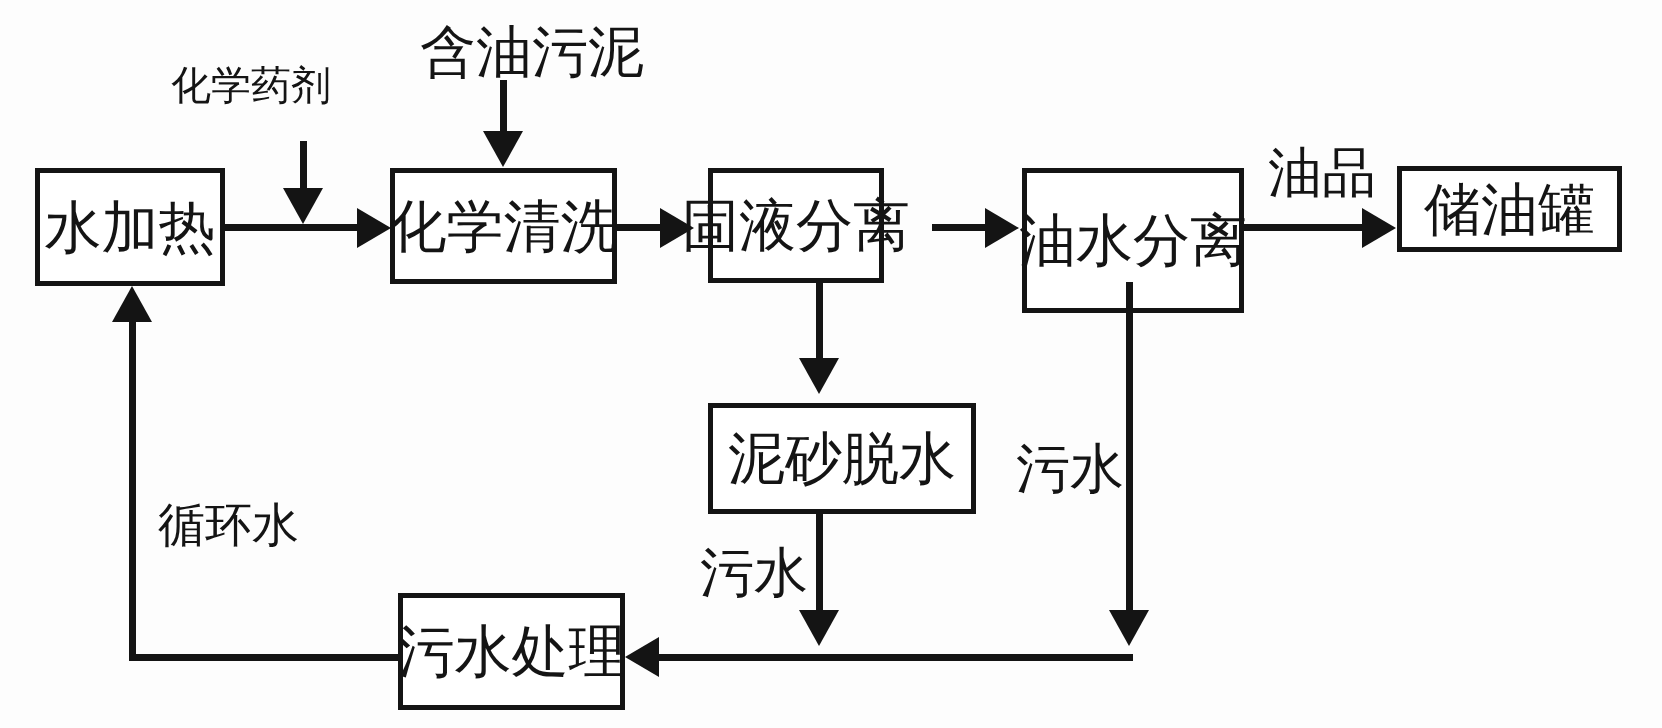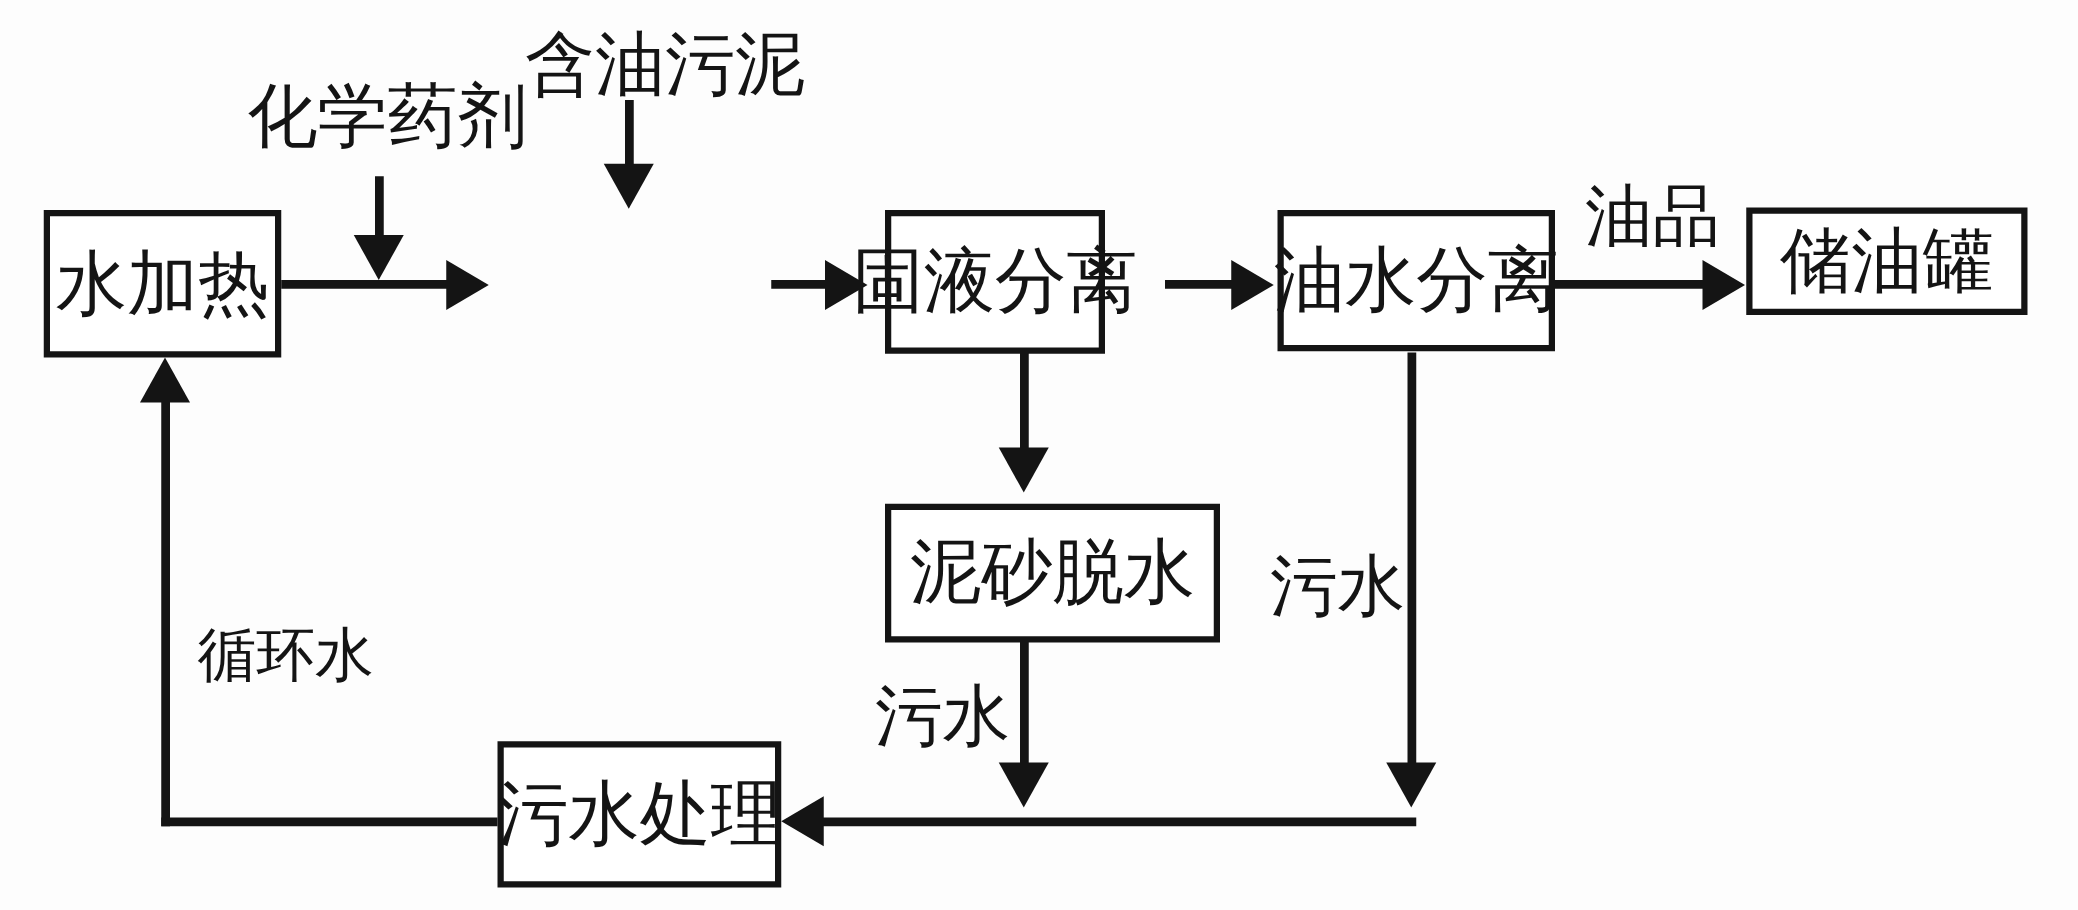--- a/index.html
+++ b/index.html
@@ -37,32 +37,33 @@
   .td{border-left:20px solid transparent;border-right:20px solid transparent;border-top:36px solid var(--ink);}
   .tu{border-left:20px solid transparent;border-right:20px solid transparent;border-bottom:36px solid var(--ink);}
 </style>
 </head>
 <body>
 
 <div class="canvas">
 
   <div class="box" style="left:35px;top:168px;width:190px;height:118px;">水加热</div>
 
+  <div class="box" style="left:390px;top:168px;width:227px;height:116px;">化学清洗</div>
 
   <div class="box" style="left:708px;top:168px;width:176px;height:115px;">固液分离</div>
 
-  <div class="box" style="left:1022px;top:168px;width:222px;height:113px;">油水分离</div>
+  <div class="box" style="left:1022px;top:168px;width:222px;height:145px;">油水分离</div>
 
   <div class="box" style="left:1397px;top:166px;width:225px;height:86px;">储油罐</div>
 
   <div class="box" style="left:708px;top:403px;width:268px;height:111px;">泥砂脱水</div>
 
   <div class="box" style="left:398px;top:593px;width:227px;height:117px;">污水处理</div>
 
-  <div class="flabel" style="left:198px;top:64px;font-size:56px;">化学药剂</div>
+  <div class="flabel" style="left:171px;top:64px;font-size:40px;">化学药剂</div>
 
   <div class="flabel" style="left:1268px;top:144px;font-size:54px;">油品</div>
 
   <div class="flabel" style="left:420px;top:22px;font-size:56px;">含油污泥</div>
 
   <div class="flabel" style="left:1016px;top:440px;font-size:54px;">污水</div>
 
   <div class="flabel" style="left:700px;top:544px;font-size:54px;">污水</div>
 
   <div class="flabel" style="left:158px;top:500px;font-size:47px;">循环水</div>

